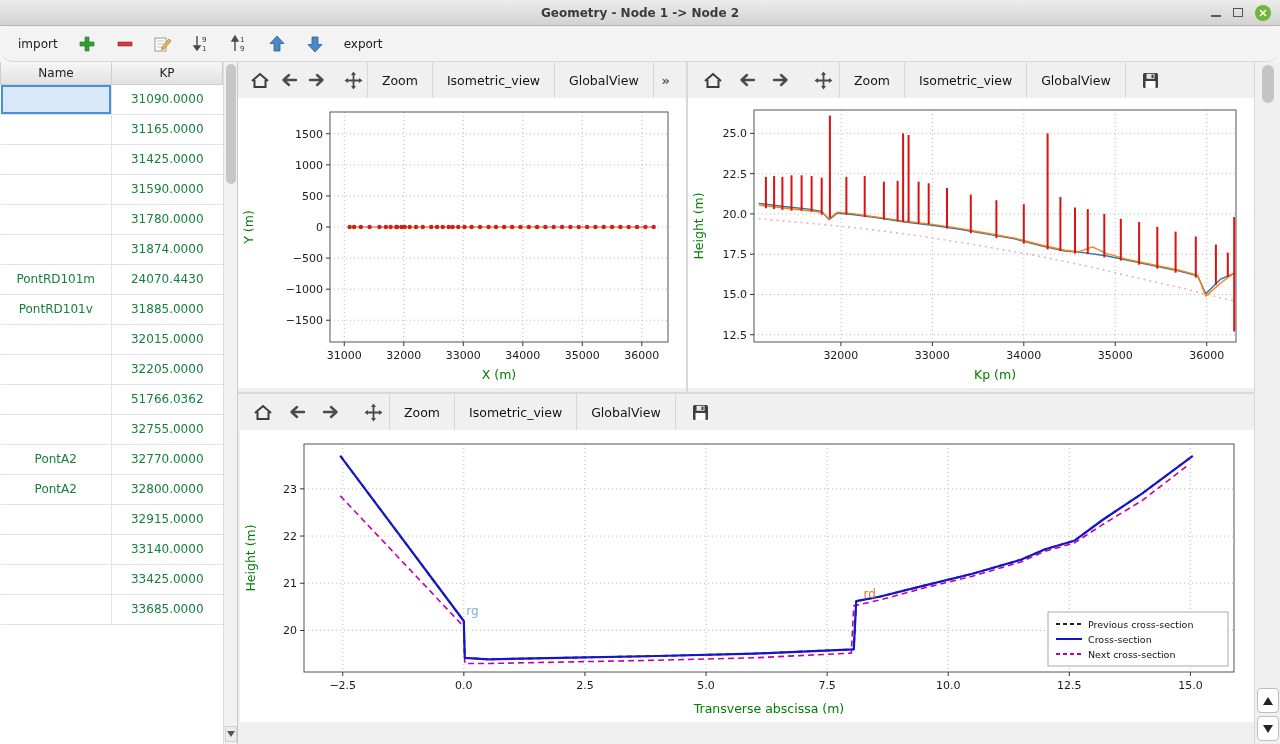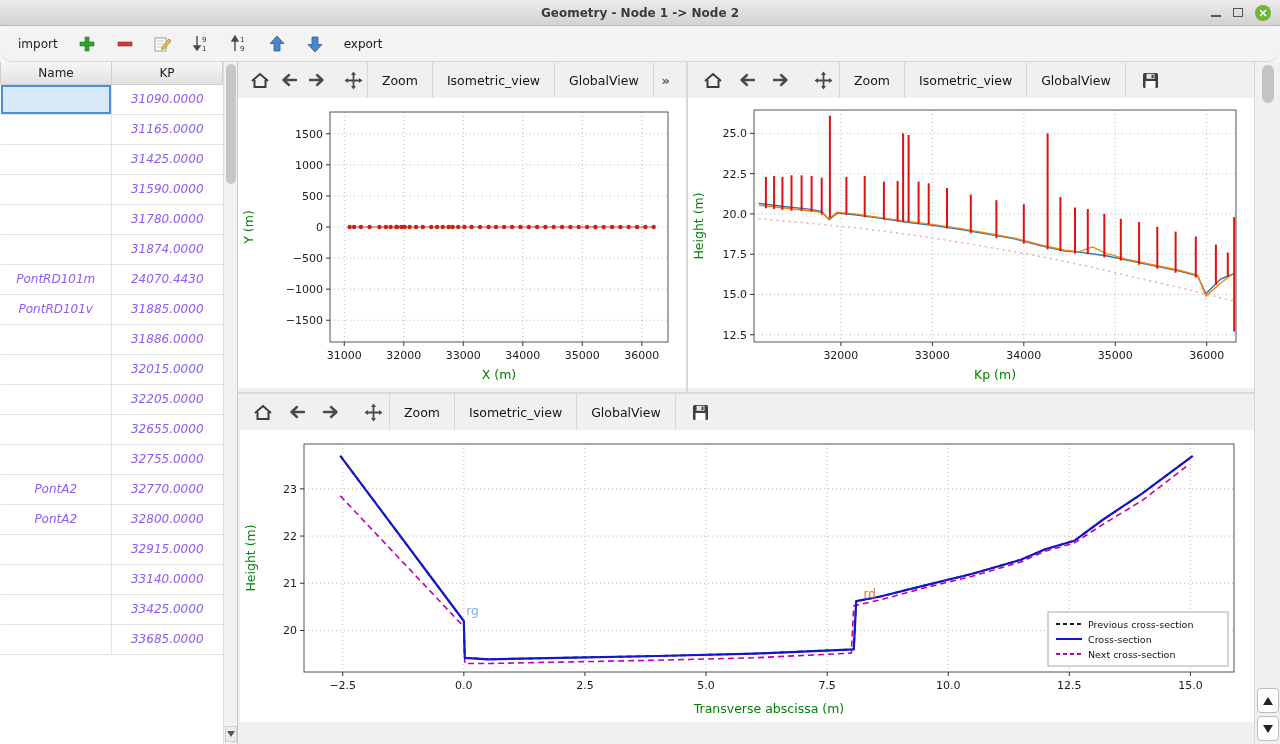--- a/index.html
+++ b/index.html
@@ -22,21 +22,21 @@
   .tb-btn { display:flex; align-items:center; justify-content:center; height:26px; min-width:22px; }
   .tb-label { font-size:12px; color:#1b1b1b; padding:0 2px; }
 
   .main { flex:1; display:flex; overflow:hidden; }
 
   
   .left-panel { width:238px; flex:0 0 238px; background:#fff; border-right:1px solid #c9c9c9; display:flex; }
   .table-wrap { flex:1; overflow:hidden; }
   table { border-collapse:collapse; width:100%; table-layout:fixed; }
   th { height:22px; background:linear-gradient(#f6f6f6,#e1e1e1); border:1px solid #cfcfcf; border-top:none; font-weight:normal; font-size:12px; color:#222; }
-  td { height:30px; border-bottom:1px solid #e3e3e3; text-align:center; font-size:12px; color:#8b5cf6; background:#fff; overflow:hidden; white-space:nowrap;font-style:italic; }
+  td { height:30px; border-bottom:1px solid #e3e3e3; text-align:center; font-size:12px; color:#15803d; background:#fff; overflow:hidden; white-space:nowrap; }
   td.col-name { border-right:1px solid #e3e3e3; }
   td.selected { background:#d8e8f9; box-shadow: inset 0 0 0 2px #4a90d9; }
   .table-scroll { width:14px; flex:0 0 14px; background:#f1f1f1; border-left:1px solid #ddd; display:flex; flex-direction:column; align-items:center; }
   .tscroll-thumb { width:10px; height:120px; background:#c6c6c6; border-radius:5px; margin-top:2px; }
   .tscroll-spacer { flex:1; }
   .tscroll-down { width:12px; height:16px; display:flex; align-items:center; justify-content:center; color:#555; font-size:8px; background:#ececec; border:1px solid #cfcfcf; margin-bottom:2px; }
 
   
   .plots { flex:1; display:flex; flex-direction:column; background:#efefef; overflow:hidden; }
   .top-row { height:332px; flex:0 0 332px; display:flex; border-bottom:2px solid #d9d9d9; }
@@ -177,39 +177,35 @@
           <tr>
             <td class="col-name">PontRD101m</td>
             <td class="col-kp">24070.4430</td>
           </tr>
 
           <tr>
             <td class="col-name">PontRD101v</td>
             <td class="col-kp">31885.0000</td>
           </tr>
 
-          <tr>
-            <td class="col-name"></td>
-            <td class="col-kp">31886.0000</td>
-          </tr>
 
           <tr>
             <td class="col-name"></td>
             <td class="col-kp">32015.0000</td>
           </tr>
 
           <tr>
             <td class="col-name"></td>
             <td class="col-kp">32205.0000</td>
           </tr>
 
 
           <tr>
             <td class="col-name"></td>
-            <td class="col-kp">32655.0000</td>
+            <td class="col-kp">51766.0362</td>
           </tr>
 
           <tr>
             <td class="col-name"></td>
             <td class="col-kp">32755.0000</td>
           </tr>
 
           <tr>
             <td class="col-name">PontA2</td>
             <td class="col-kp">32770.0000</td>

